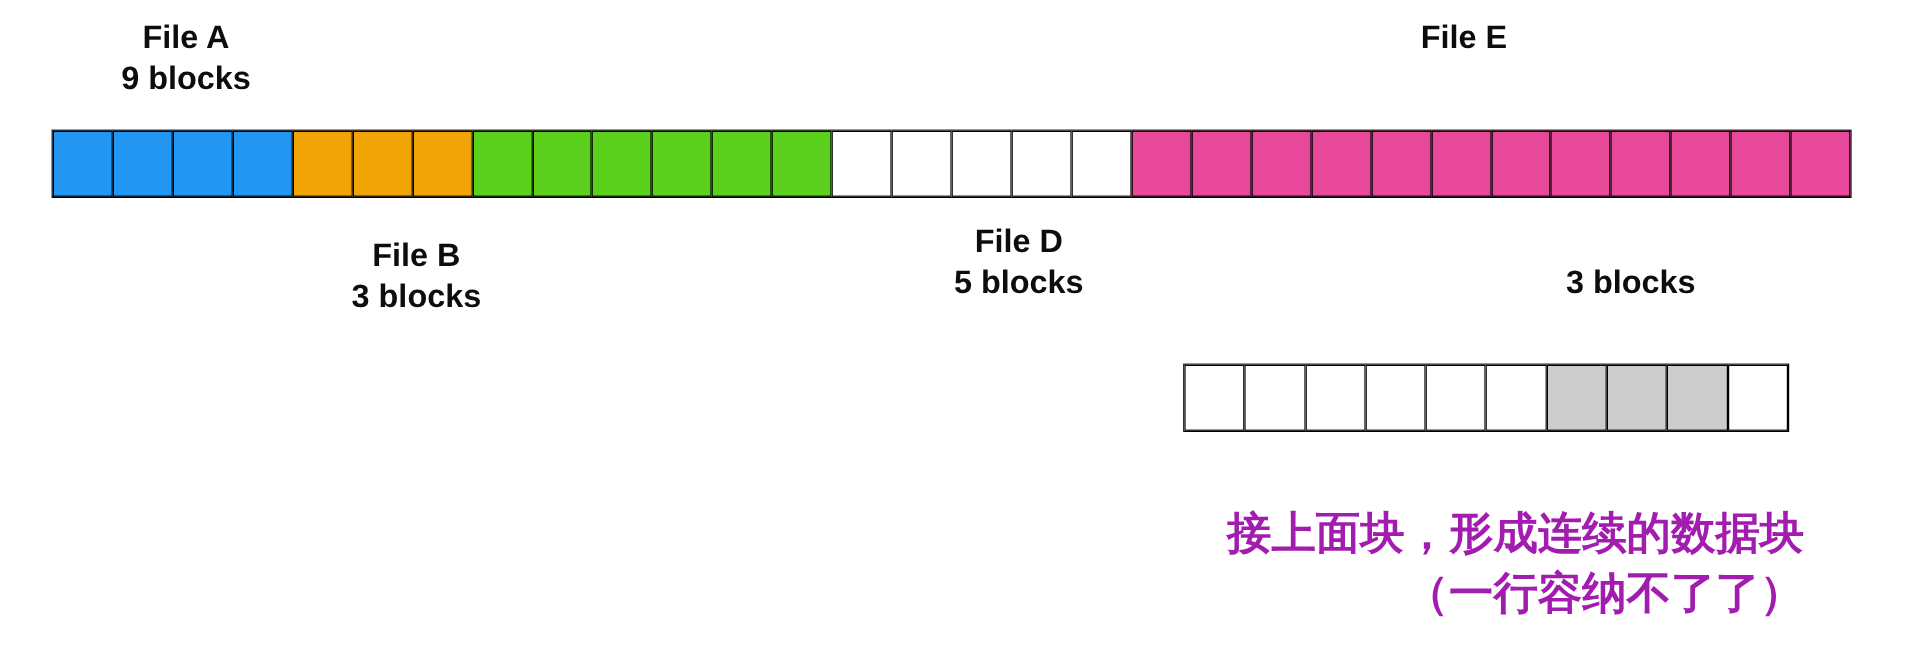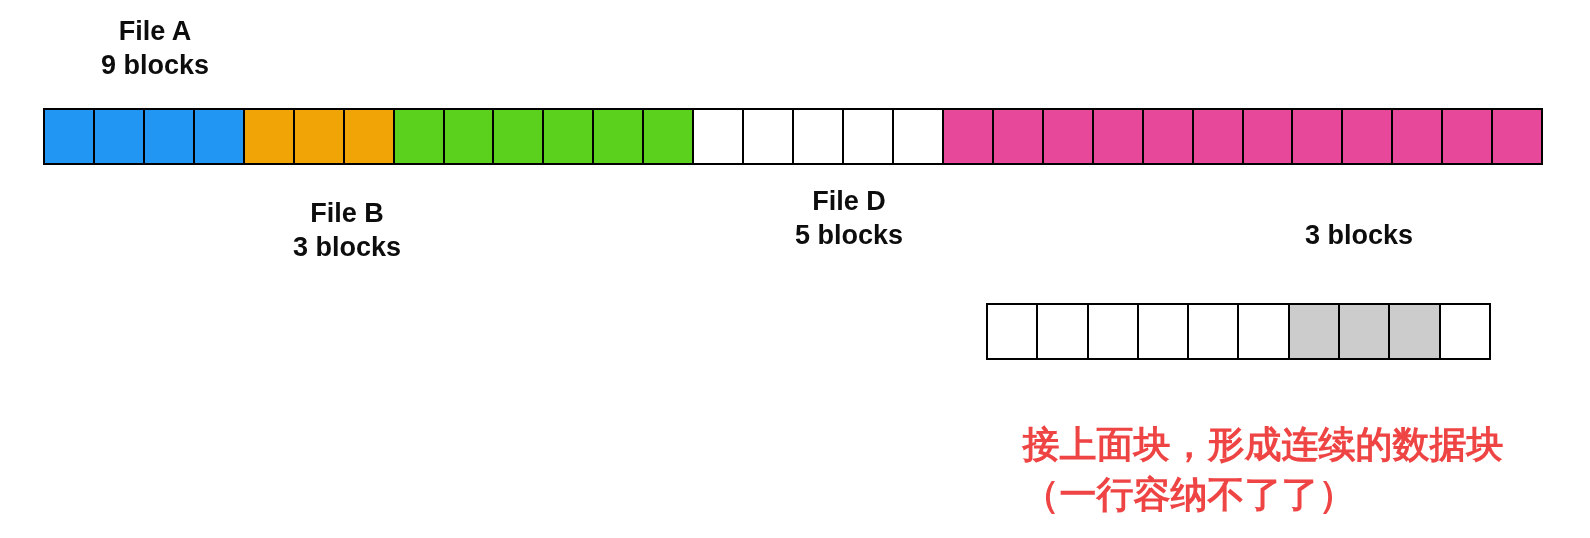--- a/index.html
+++ b/index.html
@@ -49,38 +49,39 @@
     flex: 1 1 0;
     box-sizing: border-box;
     border: 1.5px solid #000000;
     height: 100%;
   }
   #caption {
     position: absolute;
     left: 1263px;
     top: 420px;
     transform: translateX(-50%);
-    text-align: left;
+    text-align: right;
     font-weight: bold;
     font-size: 37px;
     line-height: 50px;
-    color: #ef4444;
+    color: #a21caf;
     white-space: nowrap;
   }
 </style>
 </head>
 <body>
 
 <div id="canvas">
 
   <div class="file-label" style="left:155px; top:14px;">
     <div>File A</div>
     <div>9 blocks</div>
   </div>
   <div class="file-label" style="left:1220px; top:14px;">
+    <div>File E</div>
   </div>
 
   <div class="disk-row" id="disk-row-1">
       <div class="block" style="background: rgb(33, 150, 243);"></div>
       <div class="block" style="background: rgb(33, 150, 243);"></div>
       <div class="block" style="background: rgb(33, 150, 243);"></div>
       <div class="block" style="background: rgb(33, 150, 243);"></div>
       <div class="block" style="background: rgb(240, 164, 5);"></div>
       <div class="block" style="background: rgb(240, 164, 5);"></div>
       <div class="block" style="background: rgb(240, 164, 5);"></div>

